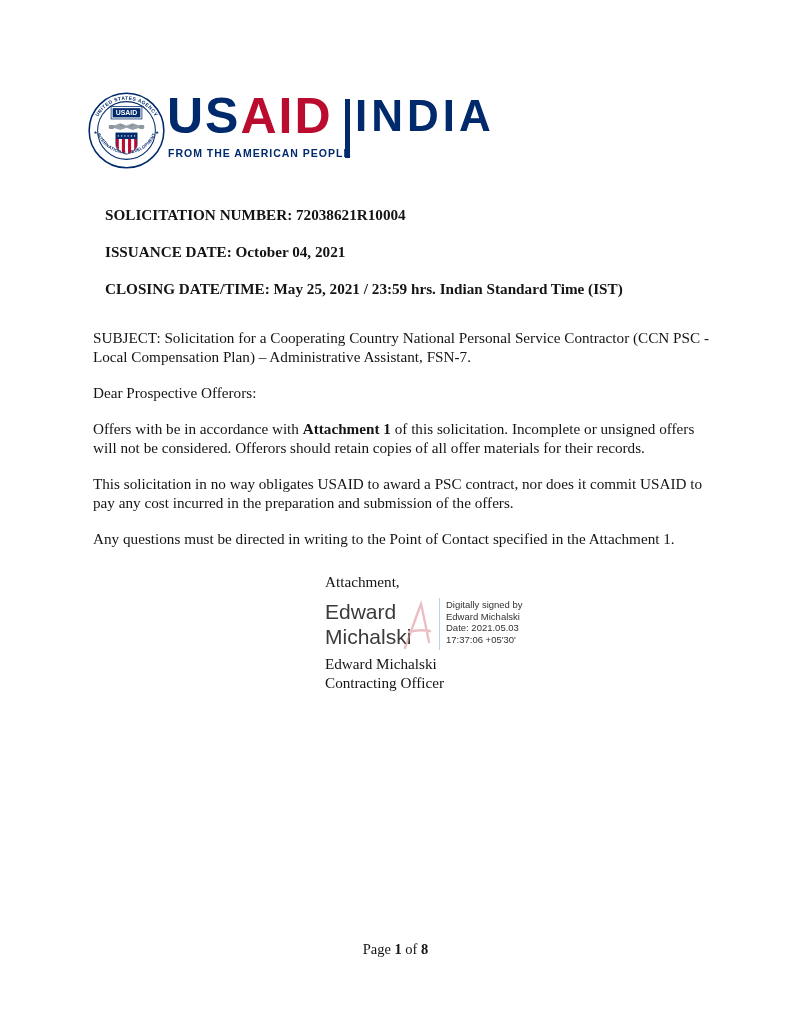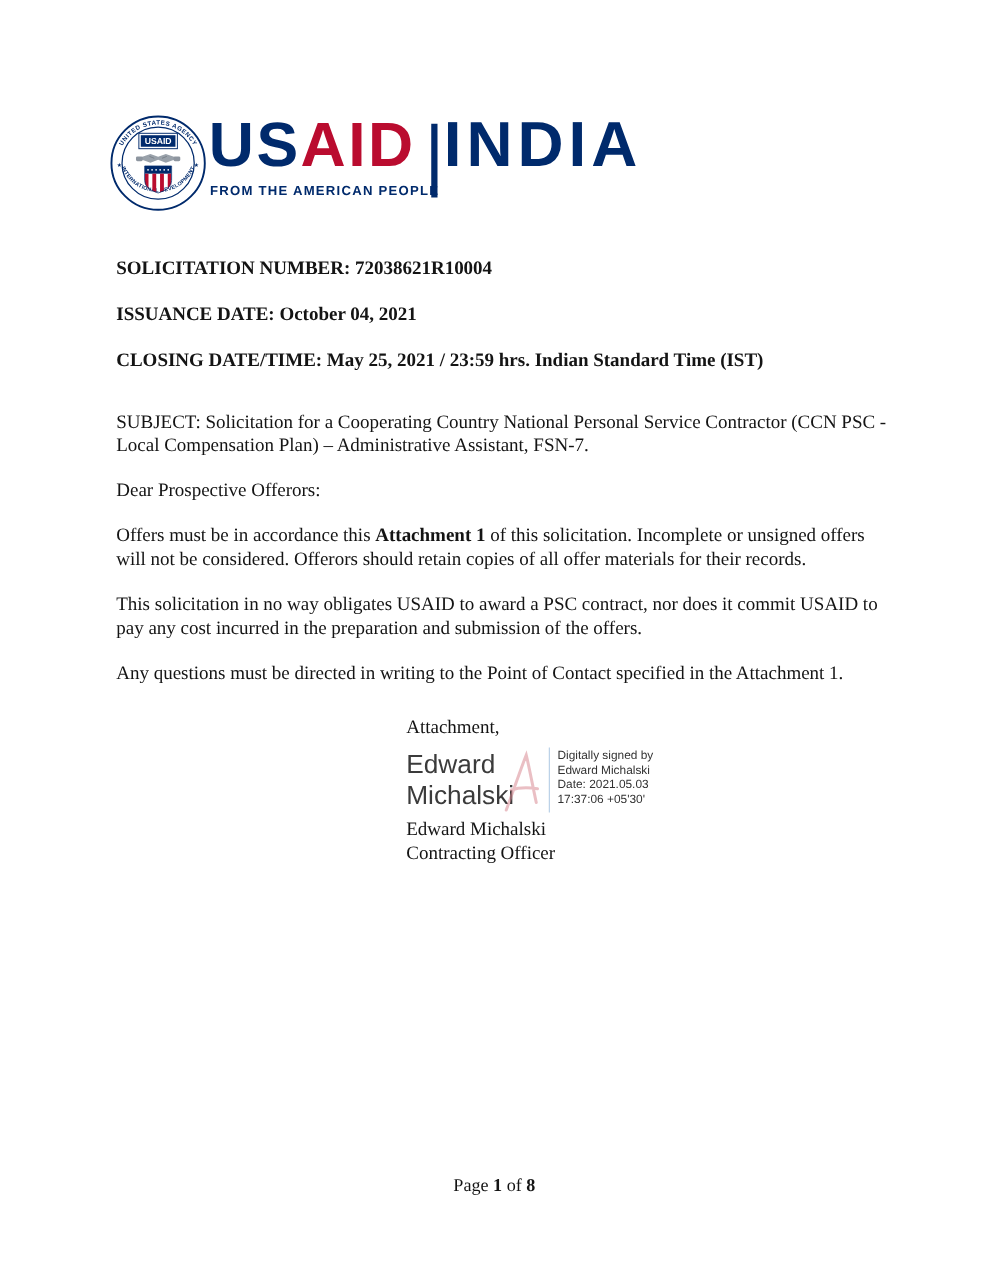--- a/index.html
+++ b/index.html
@@ -26,27 +26,27 @@
   .tagline {
     position:absolute; left:80px; top:55px;
     font-family:"Liberation Sans", sans-serif;
     font-weight:bold; font-size:10.5px; letter-spacing:1px;
     color:#002a6c; white-space:nowrap;
   }
   .logo-bar { position:absolute; left:257px; top:7px; width:5px; height:59px; background:#002a6c; }
   .country {
     position:absolute; left:267px; top:0;
     font-family:"Liberation Sans", sans-serif;
-    font-weight:bold; font-size:51px; line-height:48px; letter-spacing:4px;
+    font-weight:bold; font-size:44px; line-height:48px; letter-spacing:4px;
     color:#002a6c; white-space:nowrap;
   }
 
   
   .content { position:absolute; left:93px; top:205px; width:618px; font-size:15.2px; line-height:19px; }
-  .hline { font-weight:bold; margin:0 0 18px 0; }
+  .hline { font-weight:bold; margin:0 0 18px 12px; }
   .hline.last { margin-bottom:30px; }
   .para { margin:0 0 17px 0; }
   b.inlinebold { font-weight:bold;text-align:right; }
 
   
   .sig-area { margin:24px 0 0 232px; }
   .sincerely { margin-bottom:5px; }
   .digital-sig { position:relative; display:flex; align-items:flex-start; height:56px; }
   .sig-name {
     font-family:"Liberation Sans", sans-serif;
@@ -134,21 +134,21 @@
     <div class="country">INDIA</div>
   </div>
 
   <div class="content">
     <p class="hline">SOLICITATION NUMBER: 72038621R10004</p>
     <p class="hline">ISSUANCE DATE: October 04, 2021</p>
     <p class="hline last">CLOSING DATE/TIME: May 25, 2021 / 23:59 hrs. Indian Standard Time (IST)</p>
 
     <p class="para">SUBJECT: Solicitation for a Cooperating Country National Personal Service Contractor (CCN PSC - Local Compensation Plan) – Administrative Assistant, FSN-7.</p>
     <p class="para">Dear Prospective Offerors:</p>
-    <p class="para"><span>Offers must be in accordance this </span><b class="inlinebold">Attachment 1</b><span> of this solicitation.  Incomplete or unsigned offers will not be considered.  Offerors should retain copies of all offer materials for their records.</span></p>
+    <p class="para"><span>Offers with be in accordance with </span><b class="inlinebold">Attachment 1</b><span> of this solicitation.  Incomplete or unsigned offers will not be considered.  Offerors should retain copies of all offer materials for their records.</span></p>
     <p class="para">This solicitation in no way obligates USAID to award a PSC contract, nor does it commit USAID to pay any cost incurred in the preparation and submission of the offers.</p>
     <p class="para">Any questions must be directed in writing to the Point of Contact specified in the Attachment 1.</p>
 
     <div class="sig-area">
       <div class="sincerely">Attachment,</div>
       <div class="digital-sig">
         <svg class="sig-flourish" viewBox="0 0 40 54">
           <path d="M8,50 C14,34 20,16 24,6 C26,14 29,30 32,44 M12,34 C18,32 26,32 33,33" fill="none" stroke="#d98a94" stroke-width="2.4" opacity="0.55" stroke-linecap="round"></path>
         </svg>
         <div class="sig-name">Edward Michalski</div>

